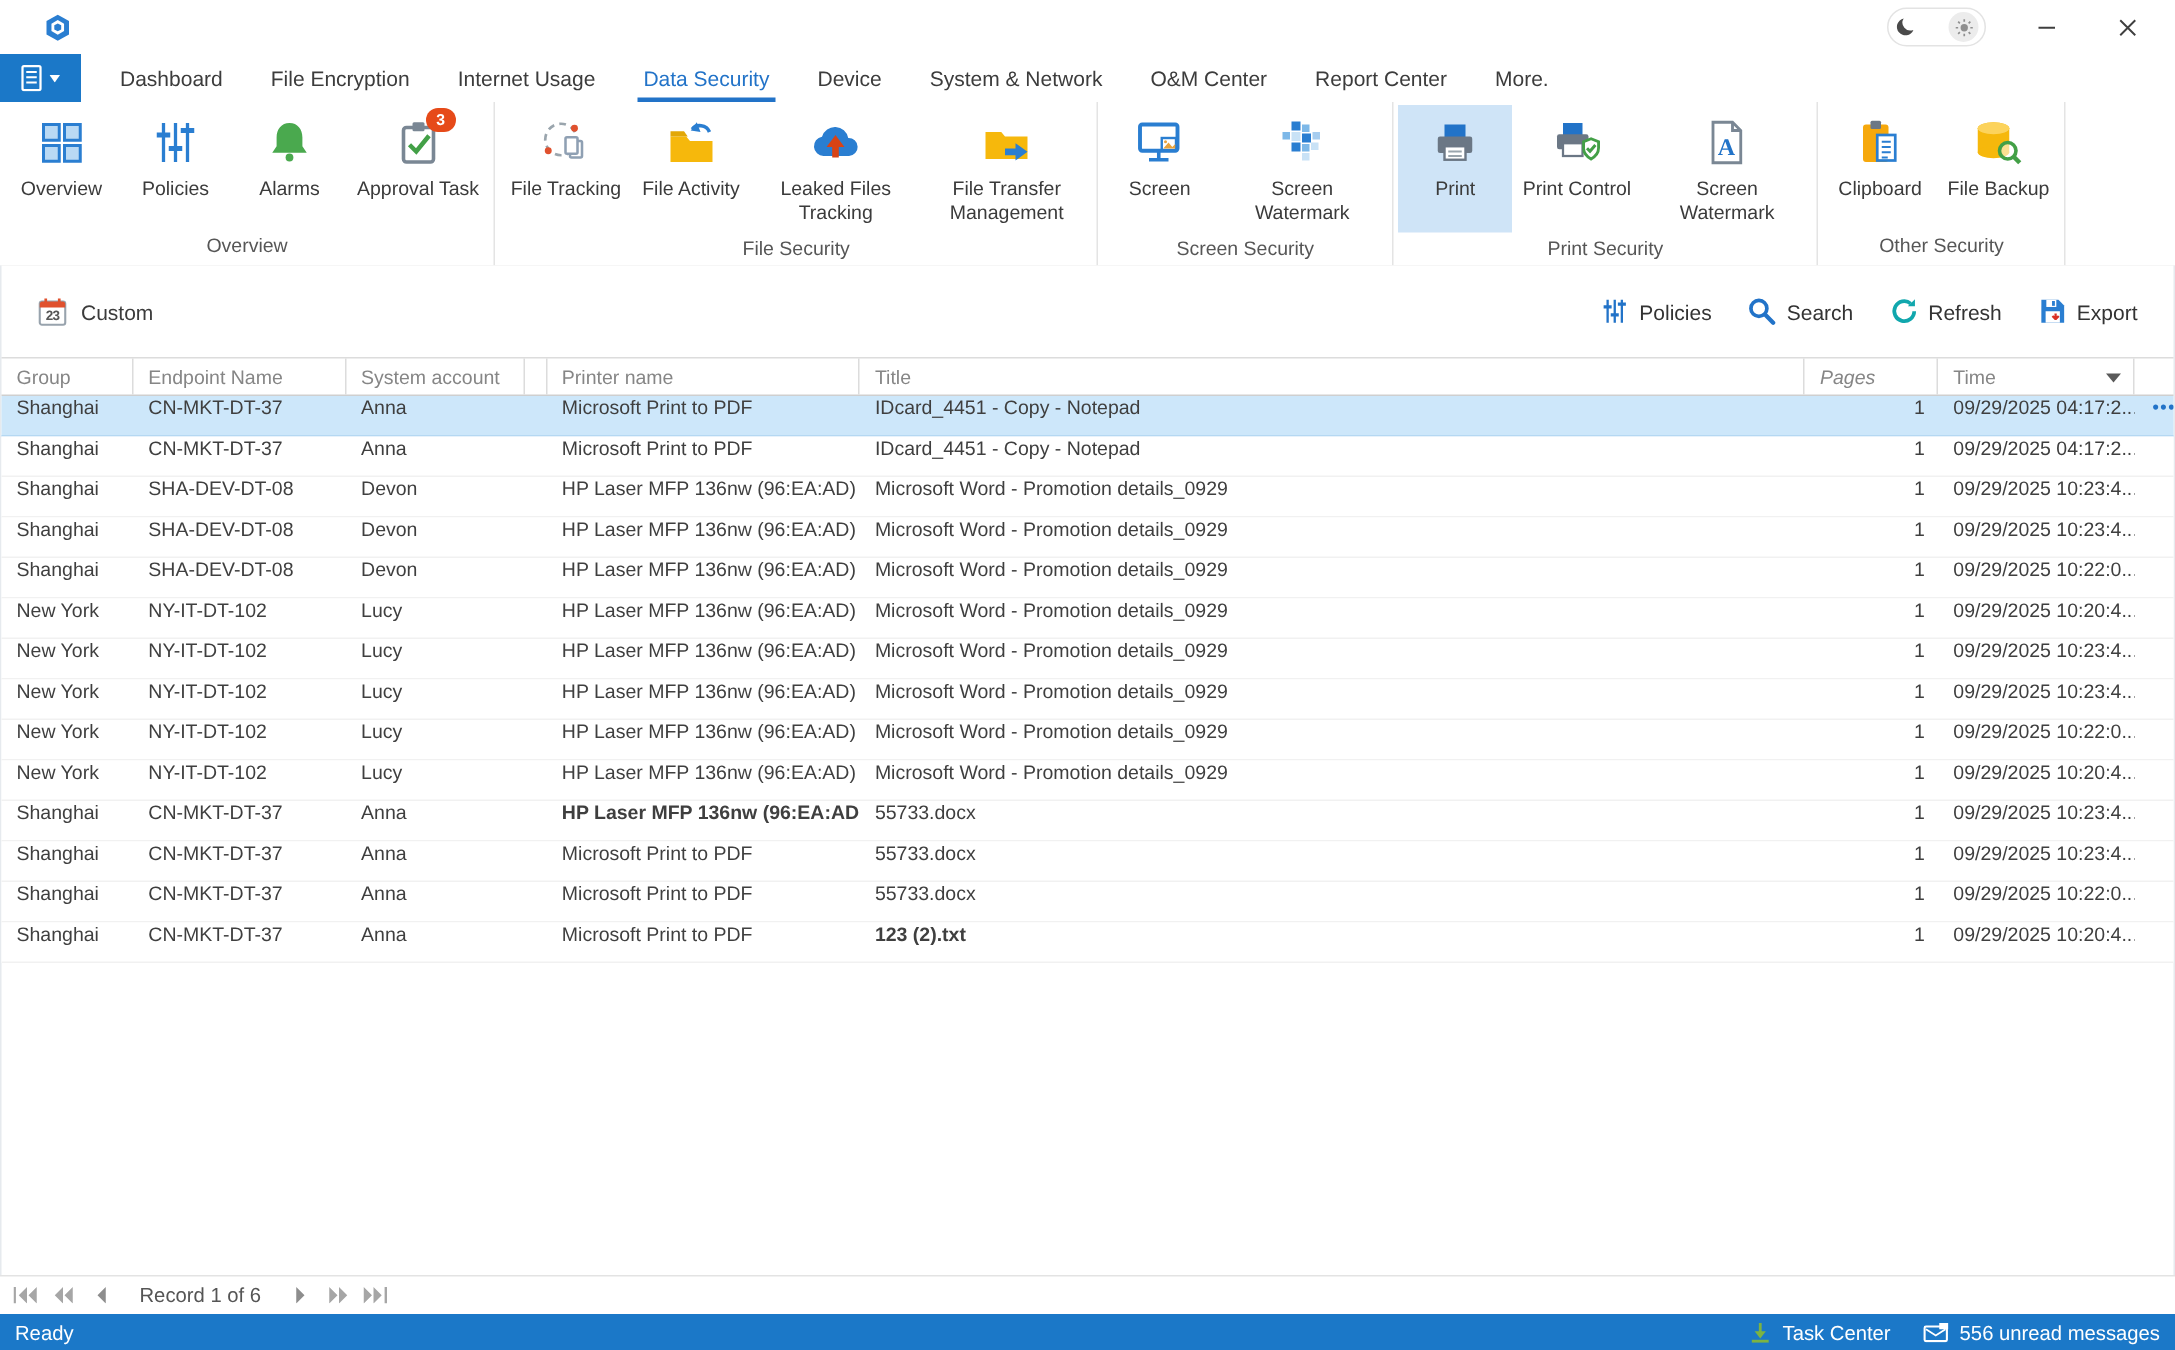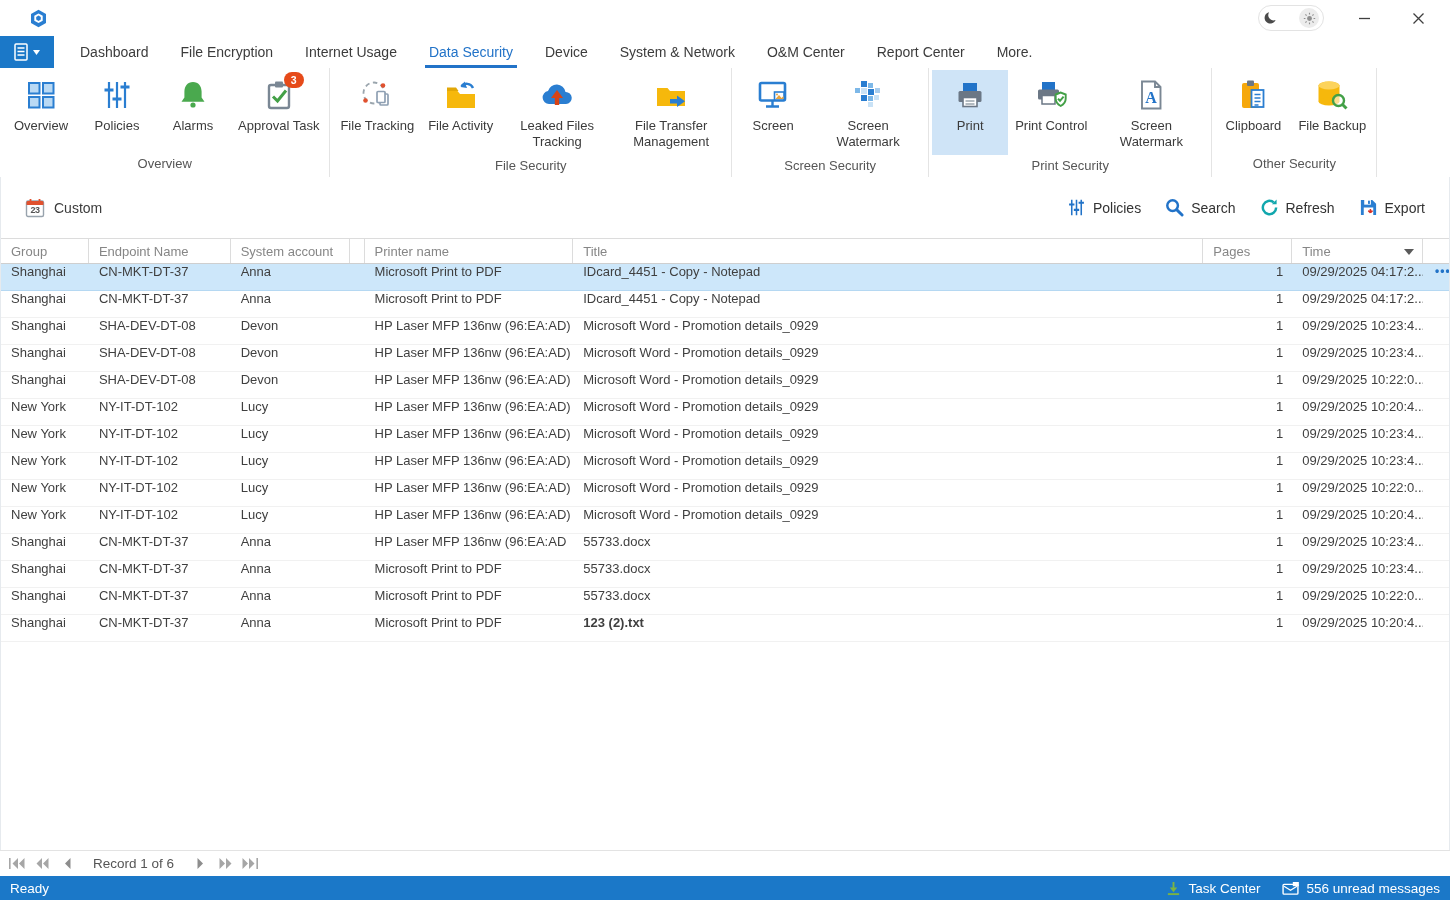--- a/index.html
+++ b/index.html
@@ -429,21 +429,21 @@
       <div class="th" style="width: 119px;">
         <span>System account</span>
       </div>
       <div class="th" style="width: 15px;"></div>
       <div class="th" style="width: 209px;">
         <span>Printer name</span>
       </div>
       <div class="th" style="width: 631px;">
         <span>Title</span>
       </div>
-      <div class="th" style="width: 89px;">
+      <div class="th" style="width: 89px; font-style: italic;">
         <span>Pages</span>
       </div>
       <div class="th" style="width: 131px;">
         <span>Time</span>
         <span class="caret"></span>
       </div>
       <div class="th" style="width: 26px;"></div>
     </div>
   <div class="tbody" id="tbody">
       <div class="tr sel">
@@ -556,21 +556,21 @@
         <div class="td" style="width: 631px;">Microsoft Word - Promotion details_0929</div>
         <div class="td num" style="width: 89px;">1</div>
         <div class="td" style="width: 131px;">09/29/2025 10:20:4...</div>
         <div class="td" style="width: 26px;"></div>
       </div>
       <div class="tr">
         <div class="td" style="width: 88px;">Shanghai</div>
         <div class="td" style="width: 142px;">CN-MKT-DT-37</div>
         <div class="td" style="width: 119px;">Anna</div>
         <div class="td" style="width: 15px;"></div>
-        <div class="td" style="width: 209px;">HP Laser MFP 136nw (96:EA:AD</div>
+        <div class="td" style="width: 209px; font-weight: bold;">HP Laser MFP 136nw (96:EA:AD</div>
         <div class="td" style="width: 631px;">55733.docx</div>
         <div class="td num" style="width: 89px;">1</div>
         <div class="td" style="width: 131px;">09/29/2025 10:23:4...</div>
         <div class="td" style="width: 26px;"></div>
       </div>
       <div class="tr">
         <div class="td" style="width: 88px;">Shanghai</div>
         <div class="td" style="width: 142px;">CN-MKT-DT-37</div>
         <div class="td" style="width: 119px;">Anna</div>
         <div class="td" style="width: 15px;"></div>

